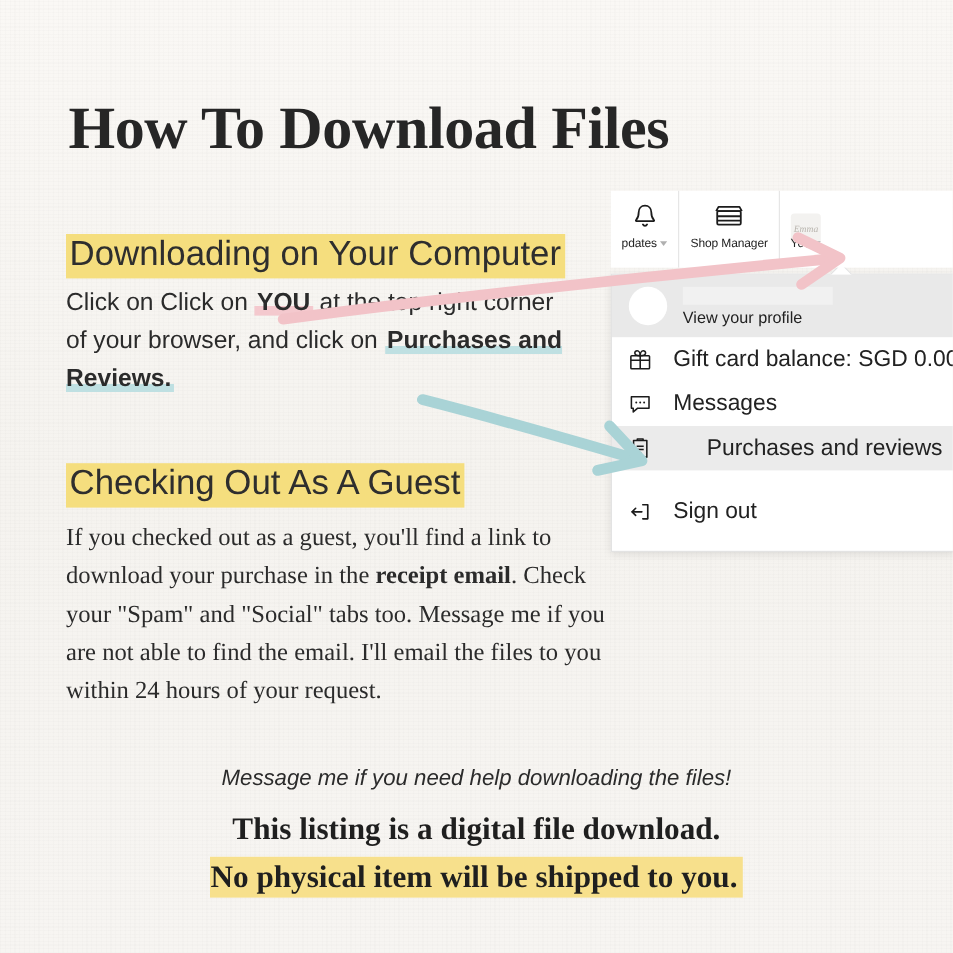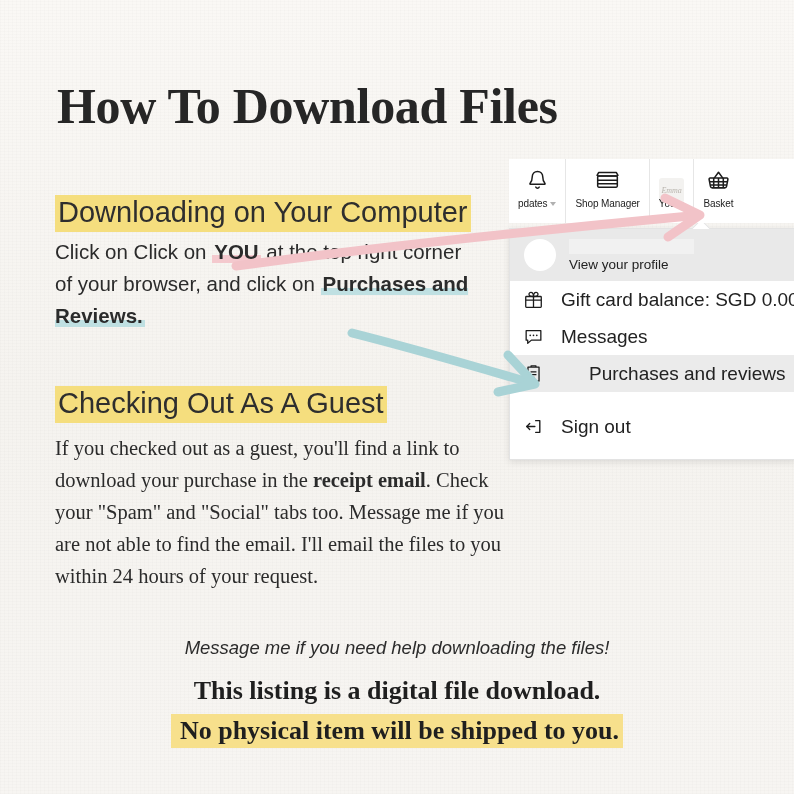--- a/index.html
+++ b/index.html
@@ -93,21 +93,21 @@
     text-align: center;
     font-family: "Liberation Serif", "DejaVu Serif", serif;
     font-weight: bold;
     font-size: 26px;
     color: #1f1f1f;
   }
   #footer-line1 { top: 676px; }
   #footer-line2 { top: 716px; }
   #footer-line2 span {
     background: #f7e08c;
-    padding: 2px 4px 3px 9px;
+    padding: 2px 4px 3px 0;
   }
 
   
   .etsy-nav {
     position: absolute;
     left: 509px;
     top: 159px;
     width: 285px;
     height: 64px;
     background: #ffffff;
@@ -301,31 +301,20 @@
       <div class="nav-label">Shop Manager</div>
     </div>
 
     <div class="nav-item">
       <div class="nav-icon">
         <div class="avatar-chip">Emma</div>
       </div>
       <div class="nav-label"><span>You</span><i class="caret"></i></div>
     </div>
 
-    <div class="nav-item">
-      <div class="nav-icon">
-        <svg width="23" height="23" viewBox="0 0 24 24" fill="none" stroke="#1c1c1c" stroke-width="1.6" stroke-linejoin="round">
-          <path d="M3.2 9.5h17.6a1 1 0 0 1 1 1.2l-1.4 7.4a2 2 0 0 1-2 1.6H5.6a2 2 0 0 1-2-1.6L2.2 10.7a1 1 0 0 1 1-1.2z"></path>
-          <path d="M7.5 9.5 12 3.4l4.5 6.1"></path>
-          <path d="M7 9.5v10M12 9.5v10M17 9.5v10"></path>
-          <path d="M2.8 13.2h18.4M3.6 16.6h16.8"></path>
-        </svg>
-      </div>
-      <div class="nav-label">Basket</div>
-    </div>
 
   </div>
 
   <div class="etsy-dropdown">
     <div class="dd-caret"></div>
 
     <div class="dd-profile">
       <div class="dd-avatar"></div>
       <div class="dd-profile-text">
         <div class="dd-namebar"></div>

